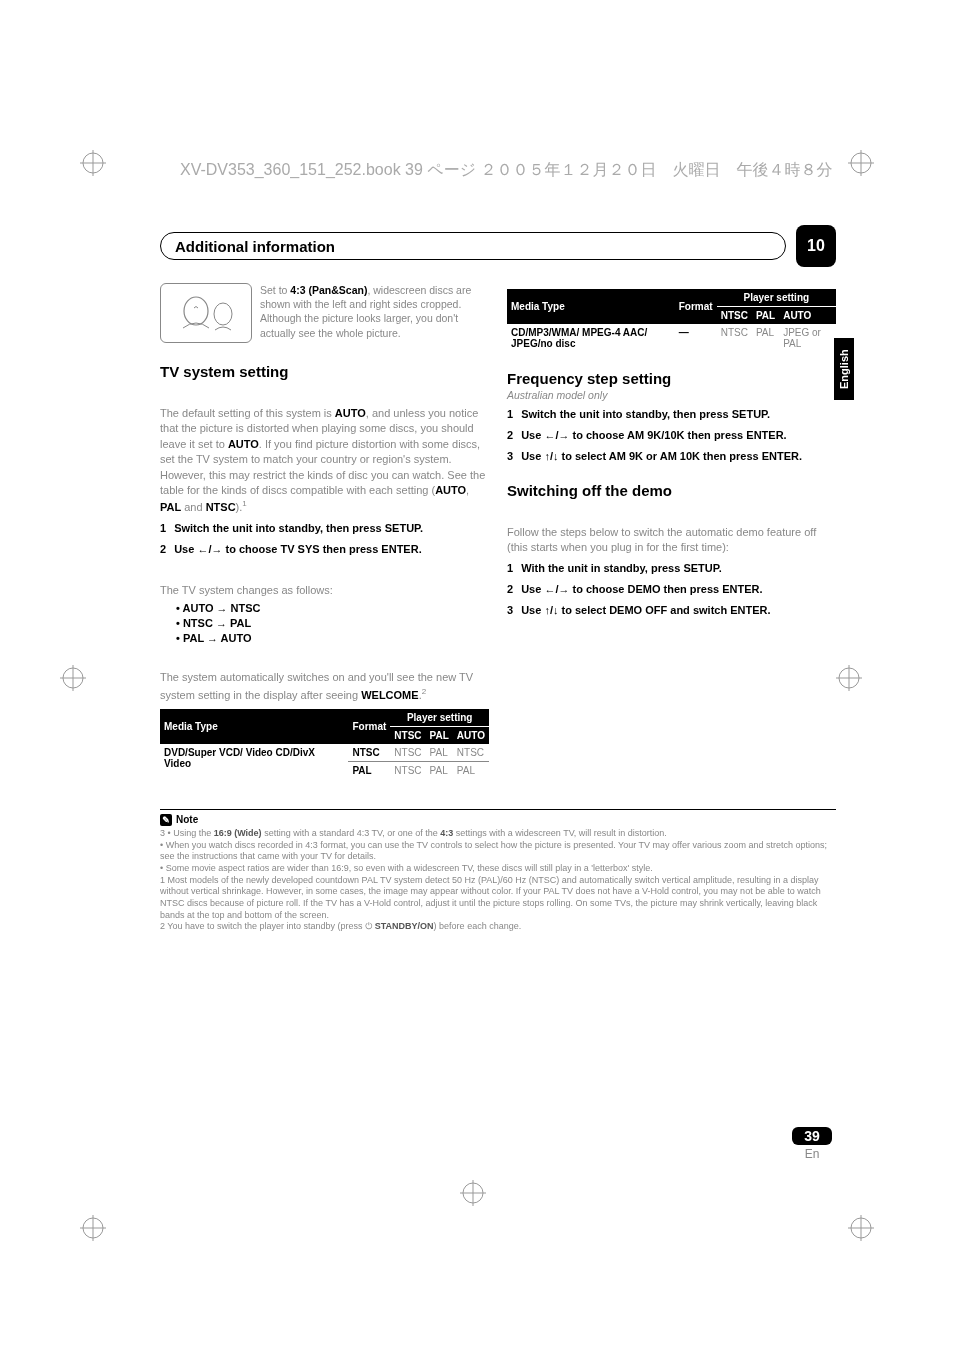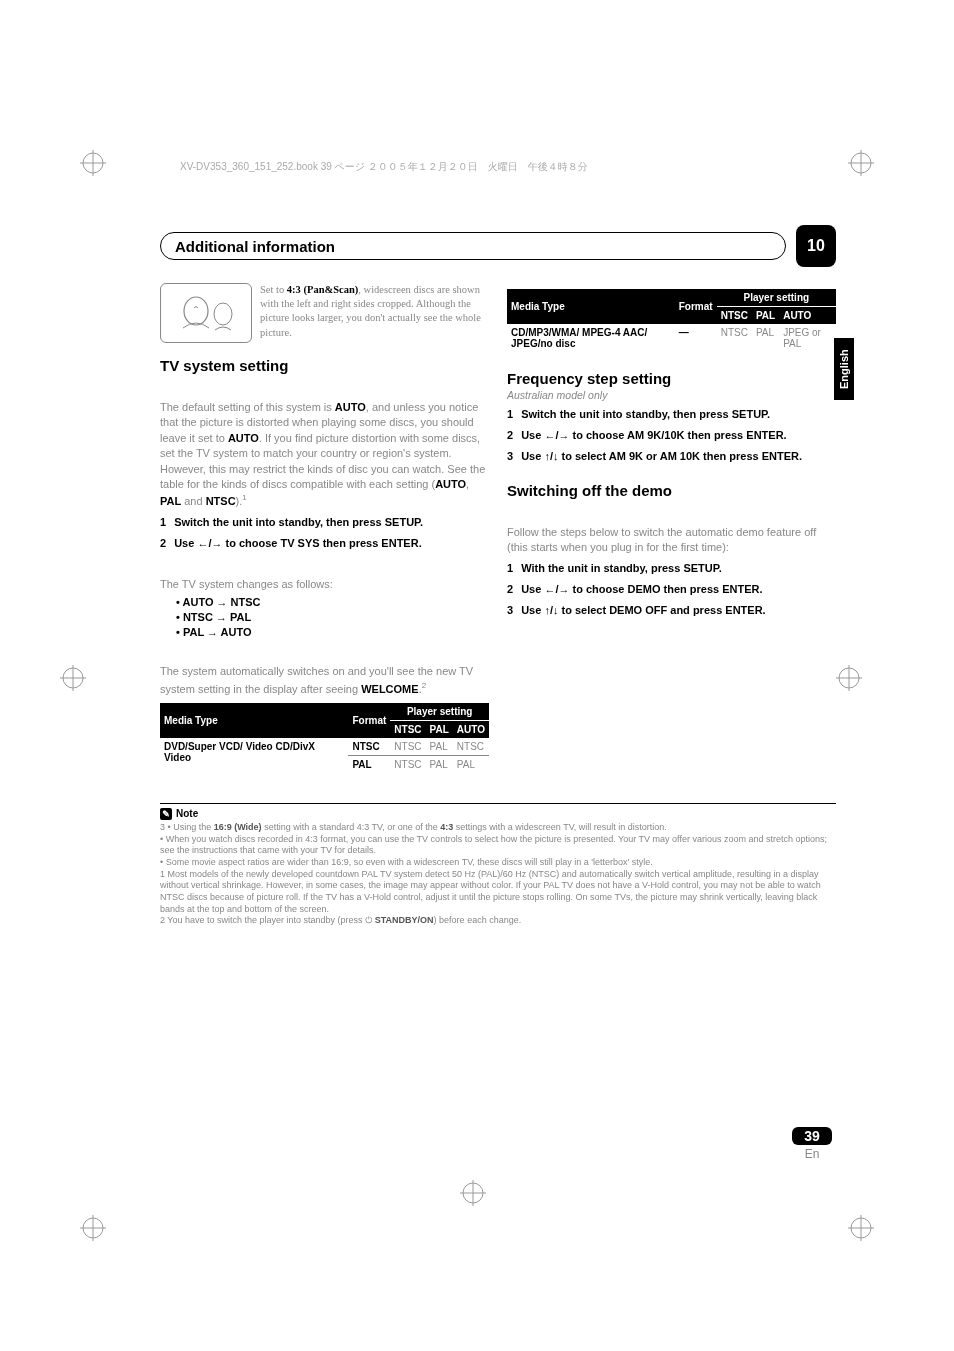--- a/index.html
+++ b/index.html
@@ -22,21 +22,21 @@
   .target-tr { position:absolute; top:150px; right:80px; }
   .target-bl { position:absolute; bottom:110px; left:80px; }
   .target-br { position:absolute; bottom:110px; right:80px; }
   .target-mid-left { position:absolute; top:665px; left:60px; }
   .target-mid-right { position:absolute; top:665px; right:92px; }
   .center-target { position:absolute; top:1180px; left:460px; }
   .doc-header-meta {
     position: absolute;
     top: 160px;
     left: 180px;
-    font-size: 10px;
+    font-size: 16px;
     color: #aaa;
     text-align: right;
   }
   .chapter-header {
     display: flex;
     align-items: center;
     margin-top: 70px;
     margin-bottom: 16px;
   }
   .chapter-title-wrap {
@@ -70,22 +70,21 @@
     display: flex;
     gap: 18px;
   }
   .col {
     flex: 1;
     min-width: 0;
   }
   .panscan-row {
     display: flex;
     gap: 8px;
-    margin-bottom: 14px;
-    font-family: Liberation Serif, serif;
+    margin-bottom: 20px;
   }
   .panscan-icon {
     width: 90px;
     height: 58px;
     border: 1px solid #888;
     border-radius: 6px;
     display: flex;
     align-items: center;
     justify-content: center;
     flex-shrink: 0;
@@ -361,21 +360,21 @@
       <h2 class="section" style="margin-top:18px">Frequency step setting</h2>
       <div class="italic">Australian model only</div>
       <div class="step"><span class="step-num">1</span><b>Switch the unit into standby, then press SETUP.</b></div>
       <div class="step"><span class="step-num">2</span><b><span>Use </span><span class="arrow">←/→</span><span> to choose AM 9K/10K then press ENTER.</span></b></div>
       <div class="step"><span class="step-num">3</span><b><span>Use </span><span class="arrow">↑/↓</span><span> to select AM 9K or AM 10K  then press ENTER.</span></b></div>
 
       <h2 class="section" style="margin-top:18px">Switching off the demo</h2>
       <div class="body-text">Follow the steps below to switch the automatic demo feature off (this starts when you plug in for the first time):</div>
       <div class="step"><span class="step-num">1</span><b>With the unit in standby, press SETUP.</b></div>
       <div class="step"><span class="step-num">2</span><b><span>Use </span><span class="arrow">←/→</span><span> to choose DEMO then press ENTER.</span></b></div>
-      <div class="step"><span class="step-num">3</span><b><span>Use </span><span class="arrow">↑/↓</span><span> to select DEMO OFF and press ENTER.</span></b></div>
+      <div class="step"><span class="step-num">3</span><b><span>Use </span><span class="arrow">↑/↓</span><span> to select DEMO OFF and switch ENTER.</span></b></div>
     </div>
   </div>
 
   <div class="note-block">
     <div class="note-label">
       <span class="note-icon">✎</span>
       <span>Note</span>
     </div>
     <div class="note-text">
       <span>3 • Using the </span><b style="color:#555">16:9 (Wide)</b><span> setting with a standard 4:3 TV, or one of the </span><b style="color:#555">4:3</b><span> settings with a widescreen TV, will result in distortion.</span>

